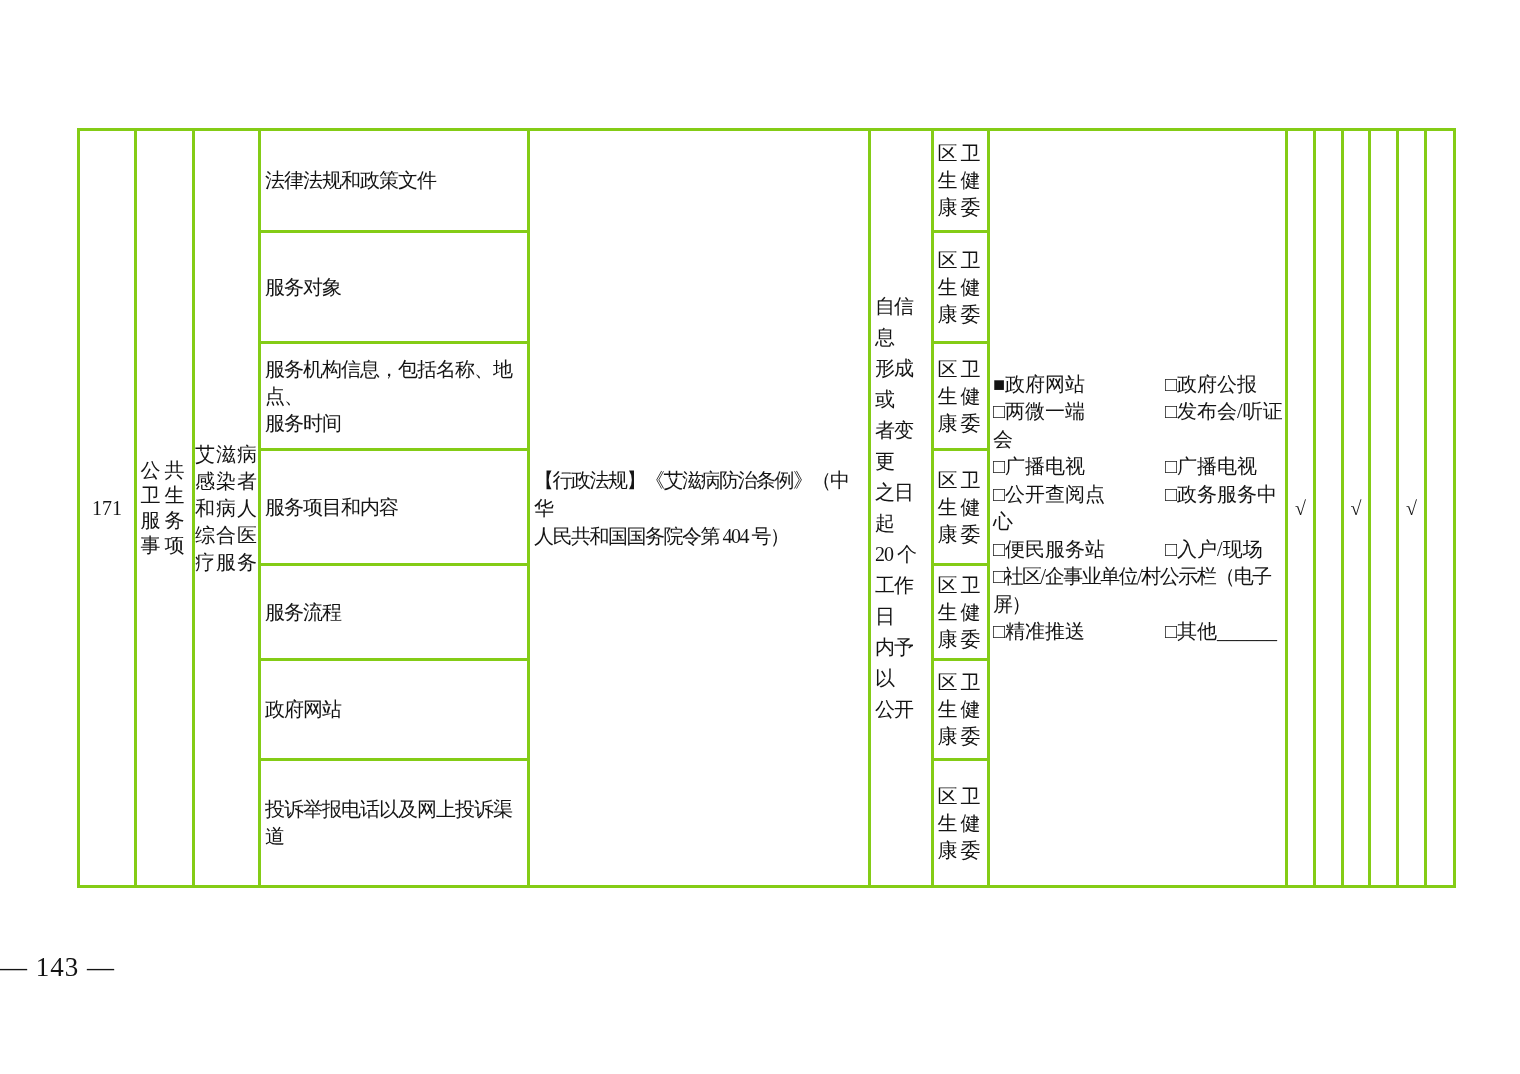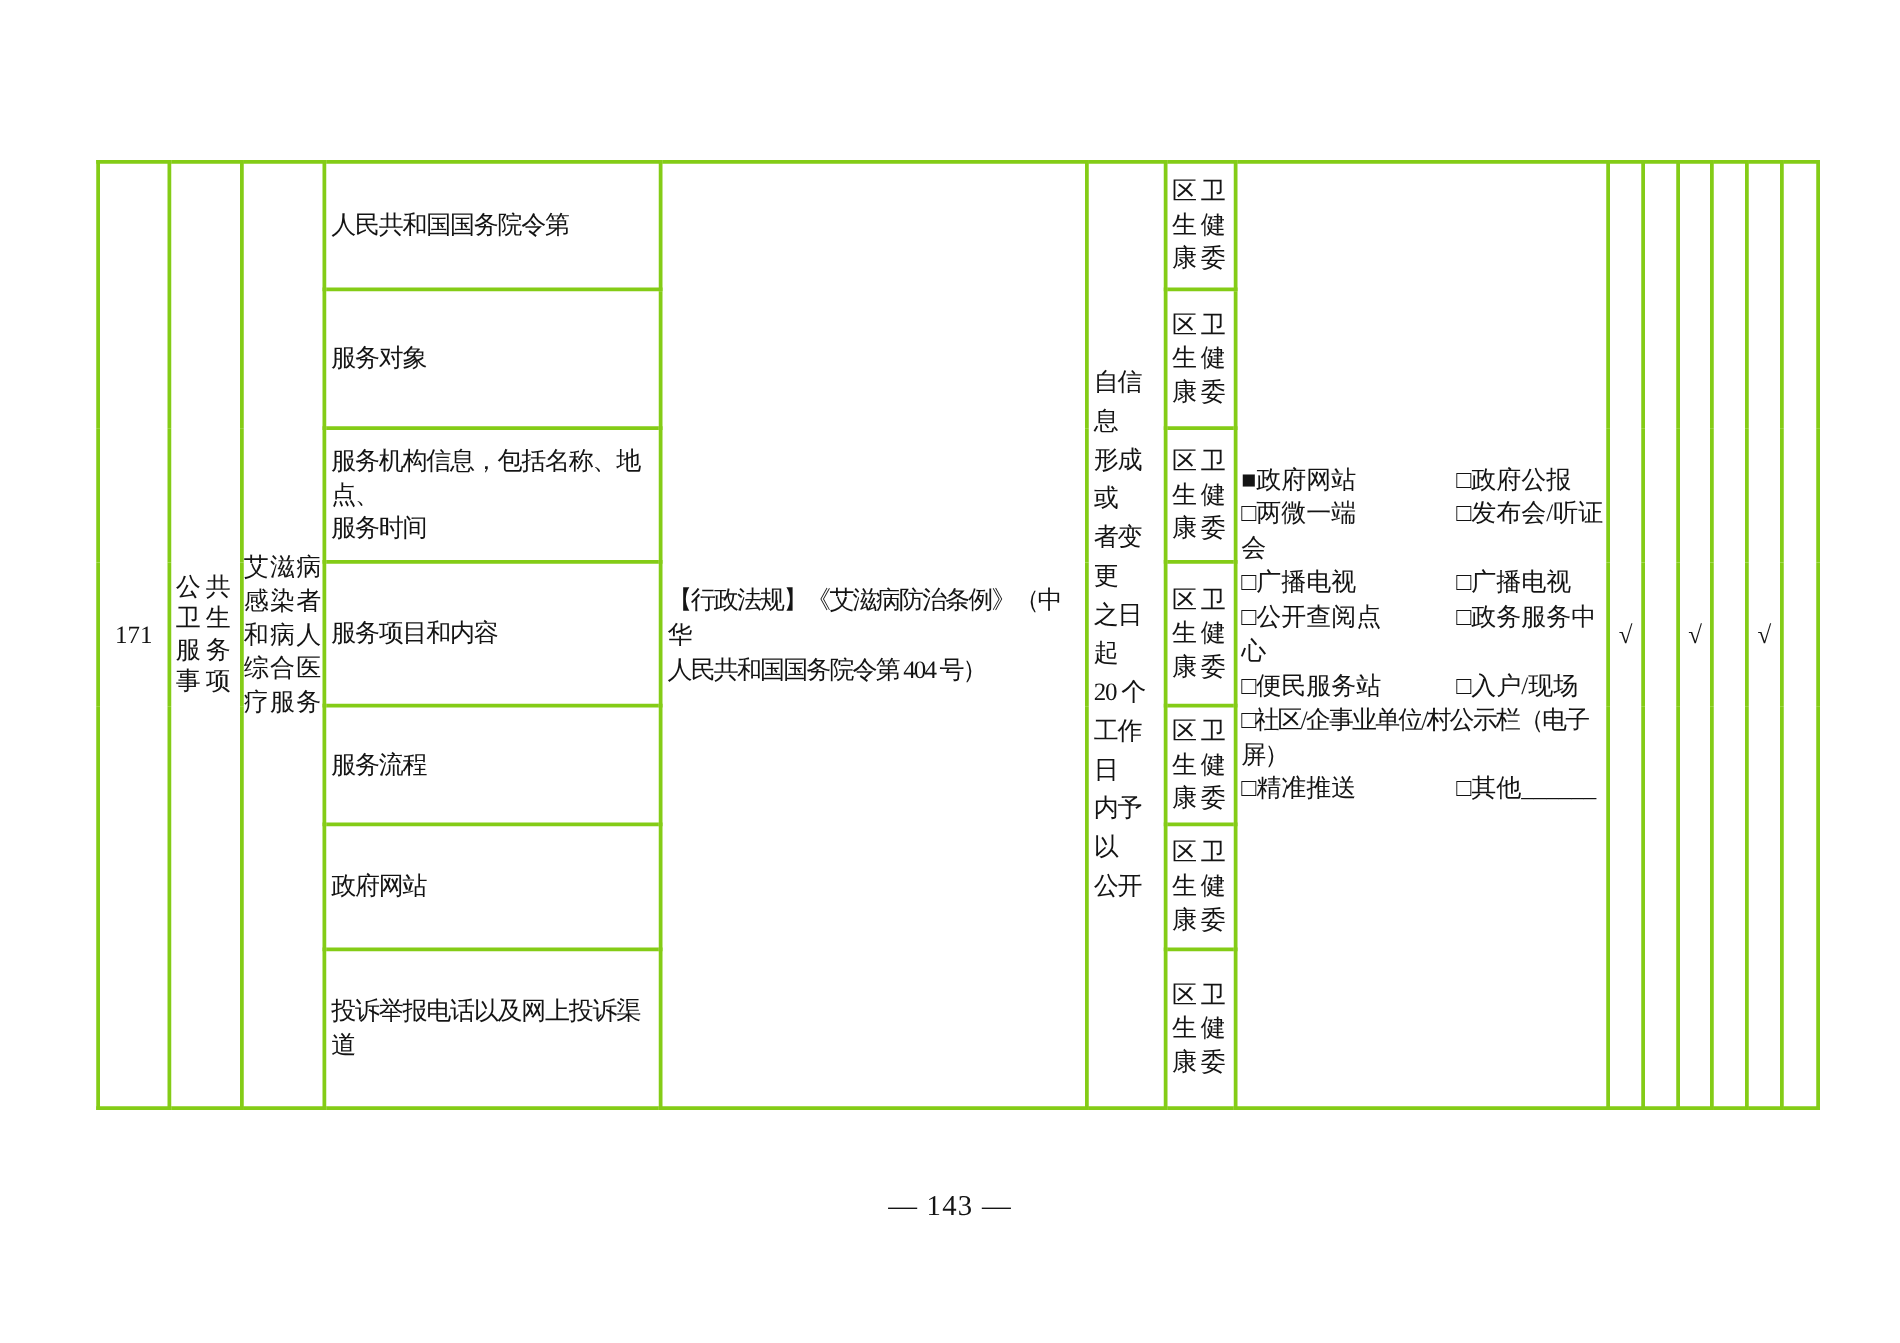--- a/index.html
+++ b/index.html
@@ -38,21 +38,21 @@
   }
   .c-ch{padding:2px 3px;}
   .ch-line{display:flex;line-height:27.5px;}
   .ch-l{flex:0 0 172px;white-space:nowrap;}
   .ch-r{flex:1 1 auto;white-space:nowrap;}
   .ch-f{white-space:nowrap;letter-spacing:-1.5px;}
   .c-chk{text-align:center;}
   
   .page-number{
     position:absolute;left:0;top:952px;width:1520px;
-    text-align:center;font-size:23px;letter-spacing:1px;
+    font-size:27px;letter-spacing:1px;
   }
 </style>
 </head>
 <body>
 
 <table class="doc">
   <colgroup>
     <col style="width:57px">
       <col style="width:58px">
       <col style="width:66px">
@@ -73,21 +73,21 @@
       <td rowspan="7" class="c-num">171</td>
       <td rowspan="7" class="c-vert c-cat">公共
 卫生
 服务
 事项</td>
       <td rowspan="7" class="c-vert c-item">艾滋病
 感染者
 和病人
 综合医
 疗服务</td>
-      <td class="c-sub">人民共和国国务院令第</td>
+      <td class="c-sub">法律法规和政策文件</td>
       <td rowspan="7" class="c-legal">【行政法规】《艾滋病防治条例》（中华
 人民共和国国务院令第 404 号）</td>
       <td rowspan="7" class="c-time">自信息
 形成或
 者变更
 之日起
 20 个
 工作日
 内予以
 公开</td>

